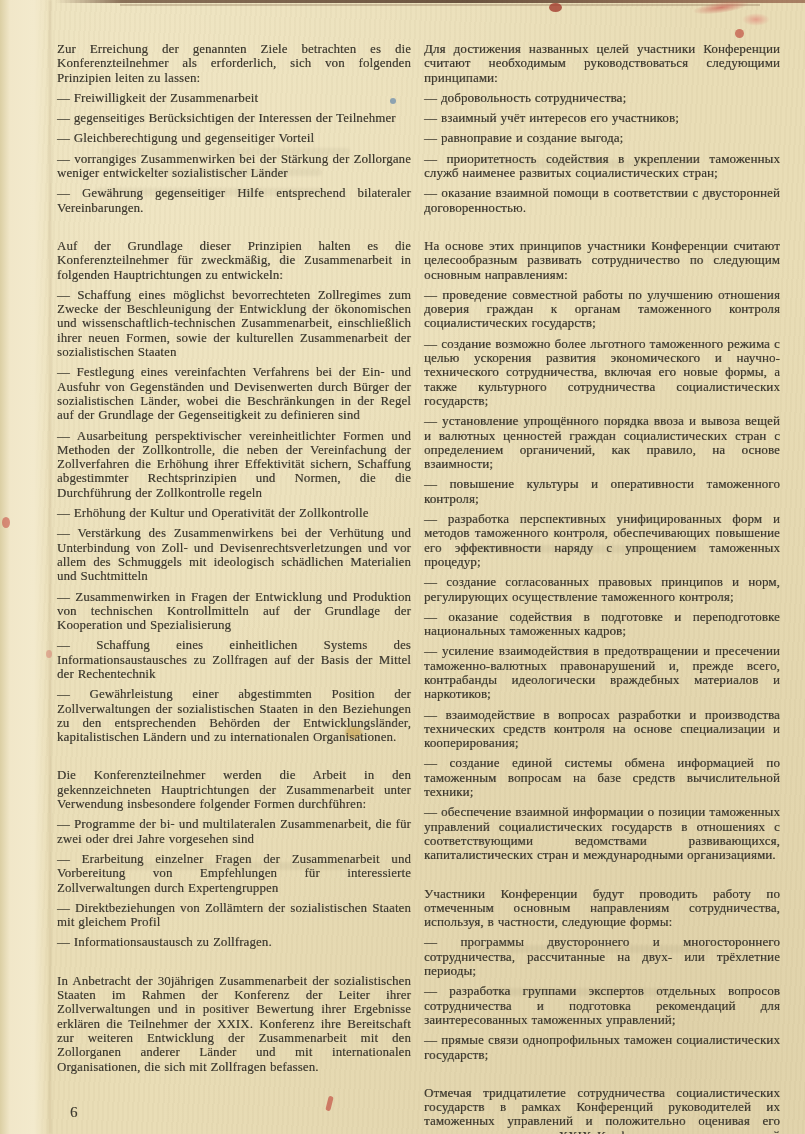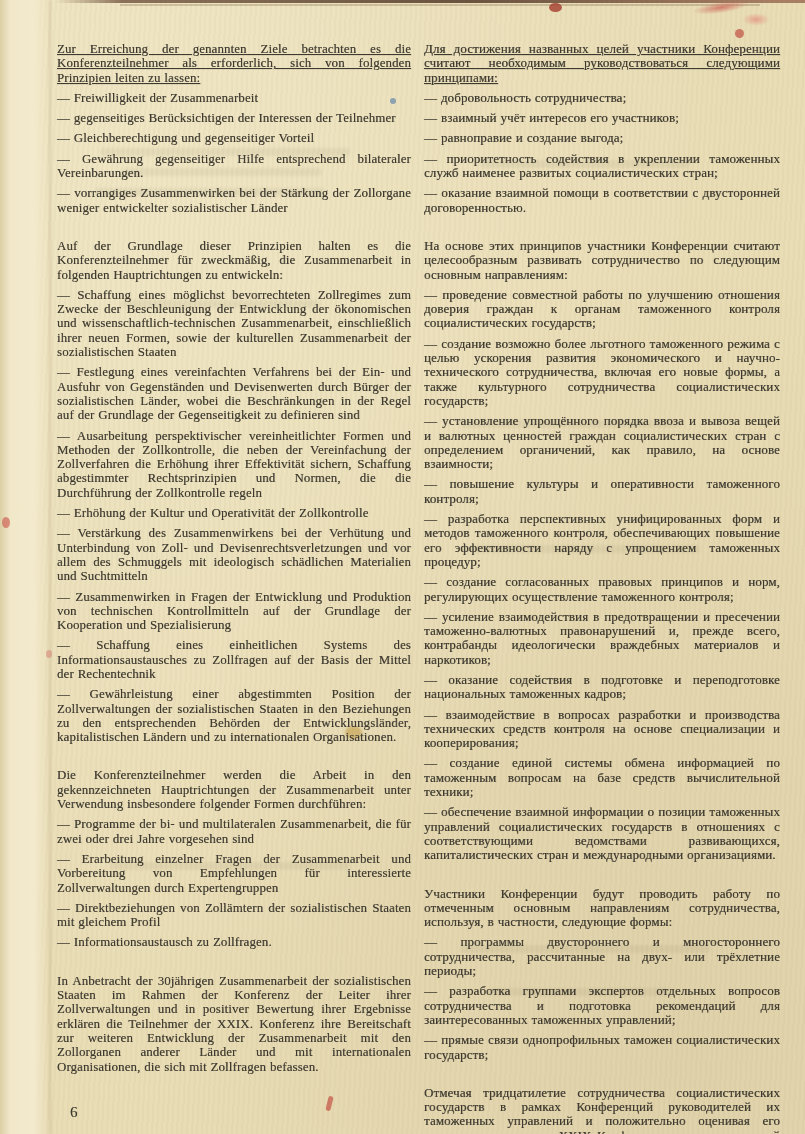--- a/index.html
+++ b/index.html
@@ -31,21 +31,21 @@
   .col {
     position:absolute; top:42px; color:#3e3a30;
     font-size:12.8px; line-height:14.3px; text-align:justify;
     letter-spacing:.15px; word-spacing:.5px;
     text-shadow:.35px .2px 0 rgba(62,58,48,.5);
   }
   .col-de { left:57px;  width:354px; }
   .col-ru { left:424px; width:356px; font-size:12.9px; text-shadow:.4px .25px 0 rgba(58,54,44,.55); }
   .blk { margin-top:6px; }
   .blk.para { margin-top:24px; }
-  .blk:first-child { margin-top:0;text-decoration:underline; }
+  .blk:first-child { margin-top:0; }
   .pagenum {
     position:absolute; left:70px; top:1104px; font-size:15px; color:#3e3a30;
     text-shadow:.3px .2px 0 rgba(62,58,48,.5);
   }
   .mark, .ghost { position:absolute; pointer-events:none; }
   .ghost { height:8px; background:#7d7557; opacity:.09; filter:blur(1.6px); border-radius:4px; }
   .m-smear  { left:693px; top:2px;  width:56px; height:11px; border-radius:50%;
               background:radial-gradient(ellipse, rgba(205,110,95,.85), rgba(205,110,95,0) 72%);
               transform:rotate(-8deg); }
   .m-smear2 { left:742px; top:13px; width:28px; height:13px; border-radius:50%;
@@ -88,22 +88,22 @@
   <div class="ghost" style="left:470px; top:545px; width:230px;"></div>
   <div class="ghost" style="left:110px; top:862px; width:240px;"></div>
   <div class="ghost" style="left:460px; top:945px; width:250px;"></div>
   <div class="ghost" style="left:490px; top:988px; width:180px;"></div>
 
   <div class="col col-de" lang="de">
       <div class="blk para">Zur Erreichung der genannten Ziele betrachten es die Konferenzteilnehmer als erforderlich, sich von folgenden Prinzipien leiten zu lassen:</div>
       <div class="blk item">— Freiwilligkeit der Zusammenarbeit</div>
       <div class="blk item">— gegenseitiges Berücksichtigen der Interessen der Teilnehmer</div>
       <div class="blk item">— Gleichberechtigung und gegenseitiger Vorteil</div>
+      <div class="blk item">— vorrangiges Zusammenwirken bei der Stärkung der Zollorgane weniger entwickelter sozialistischer Länder</div>
       <div class="blk item">— Gewährung gegenseitiger Hilfe entsprechend bilateraler Vereinbarungen.</div>
-      <div class="blk item">— vorrangiges Zusammenwirken bei der Stärkung der Zollorgane weniger entwickelter sozialistischer Länder</div>
       <div class="blk para">Auf der Grundlage dieser Prinzipien halten es die Konferenzteilnehmer für zweckmäßig, die Zusammenarbeit in folgenden Hauptrichtungen zu entwickeln:</div>
       <div class="blk item">— Schaffung eines möglichst bevorrechteten Zollregimes zum Zwecke der Beschleunigung der Entwicklung der ökonomischen und wissenschaftlich-technischen Zusammenarbeit, einschließlich ihrer neuen Formen, sowie der kulturellen Zusammenarbeit der sozialistischen Staaten</div>
       <div class="blk item">— Festlegung eines vereinfachten Verfahrens bei der Ein- und Ausfuhr von Gegenständen und Devisenwerten durch Bürger der sozialistischen Länder, wobei die Beschränkungen in der Regel auf der Grundlage der Gegenseitigkeit zu definieren sind</div>
       <div class="blk item">— Ausarbeitung perspektivischer vereinheitlichter Formen und Methoden der Zollkontrolle, die neben der Vereinfachung der Zollverfahren die Erhöhung ihrer Effektivität sichern, Schaffung abgestimmter Rechtsprinzipien und Normen, die die Durchführung der Zollkontrolle regeln</div>
       <div class="blk item">— Erhöhung der Kultur und Operativität der Zollkontrolle</div>
       <div class="blk item">— Verstärkung des Zusammenwirkens bei der Verhütung und Unterbindung von Zoll- und Devisenrechtsverletzungen und vor allem des Schmuggels mit ideologisch schädlichen Materialien und Suchtmitteln</div>
       <div class="blk item">— Zusammenwirken in Fragen der Entwicklung und Produktion von technischen Kontrollmitteln auf der Grundlage der Kooperation und Spezialisierung</div>
       <div class="blk item">— Schaffung eines einheitlichen Systems des Informationsaustausches zu Zollfragen auf der Basis der Mittel der Rechentechnik</div>
       <div class="blk item">— Gewährleistung einer abgestimmten Position der Zollverwaltungen der sozialistischen Staaten in den Beziehungen zu den entsprechenden Behörden der Entwicklungsländer, kapitalistischen Ländern und zu internationalen Organisationen.</div>
       <div class="blk para">Die Konferenzteilnehmer werden die Arbeit in den gekennzeichneten Hauptrichtungen der Zusammenarbeit unter Verwendung insbesondere folgender Formen durchführen:</div>
@@ -120,22 +120,22 @@
       <div class="blk item">— равноправие и создание выгода;</div>
       <div class="blk item">— приоритетность содействия в укреплении таможенных служб наименее развитых социалистических стран;</div>
       <div class="blk item">— оказание взаимной помощи в соответствии с двусторонней договоренностью.</div>
       <div class="blk para">На основе этих принципов участники Конференции считают целесообразным развивать сотрудничество по следующим основным направлениям:</div>
       <div class="blk item">— проведение совместной работы по улучшению отношения доверия граждан к органам таможенного контроля социалистических государств;</div>
       <div class="blk item">— создание возможно более льготного таможенного режима с целью ускорения развития экономического и научно-технического сотрудничества, включая его новые формы, а также культурного сотрудничества социалистических государств;</div>
       <div class="blk item">— установление упрощённого порядка ввоза и вывоза вещей и валютных ценностей граждан социалистических стран с определением органичений, как правило, на основе взаимности;</div>
       <div class="blk item">— повышение культуры и оперативности таможенного контроля;</div>
       <div class="blk item">— разработка перспективных унифицированных форм и методов таможенного контроля, обеспечивающих повышение его эффективности наряду с упрощением таможенных процедур;</div>
       <div class="blk item">— создание согласованных правовых принципов и норм, регулирующих осуществление таможенного контроля;</div>
+      <div class="blk item">— оказание содействия в подготовке и переподготовке национальных таможенных кадров;</div>
       <div class="blk item">— усиление взаимодействия в предотвращении и пресечении таможенно-валютных правонарушений и, прежде всего, контрабанды идеологически враждебных материалов и наркотиков;</div>
-      <div class="blk item">— оказание содействия в подготовке и переподготовке национальных таможенных кадров;</div>
       <div class="blk item">— взаимодействие в вопросах разработки и производства технических средств контроля на основе специализации и кооперирования;</div>
       <div class="blk item">— создание единой системы обмена информацией по таможенным вопросам на базе средств вычислительной техники;</div>
       <div class="blk item">— обеспечение взаимной информации о позиции таможенных управлений социалистических государств в отношениях с соответствующими ведомствами развивающихся, капиталистических стран и международными организациями.</div>
       <div class="blk para">Участники Конференции будут проводить работу по отмеченным основным направлениям сотрудничества, используя, в частности, следующие формы:</div>
       <div class="blk item">— программы двустороннего и многостороннего сотрудничества, рассчитанные на двух- или трёхлетние периоды;</div>
       <div class="blk item">— разработка группами экспертов отдельных вопросов сотрудничества и подготовка рекомендаций для заинтересованных таможенных управлений;</div>
       <div class="blk item">— прямые связи однопрофильных таможен социалистических государств;</div>
       <div class="blk para">Отмечая тридцатилетие сотрудничества социалистических государств в рамках Конференций руководителей их таможенных управлений и положительно оценивая его результаты, участники XXIX Конференции заявляют о своей готовности к дальнейшему развитию сотрудничества с таможенными службами других стран и международными организациями, занимающимися таможенными вопросами.</div>
     </div>
 

